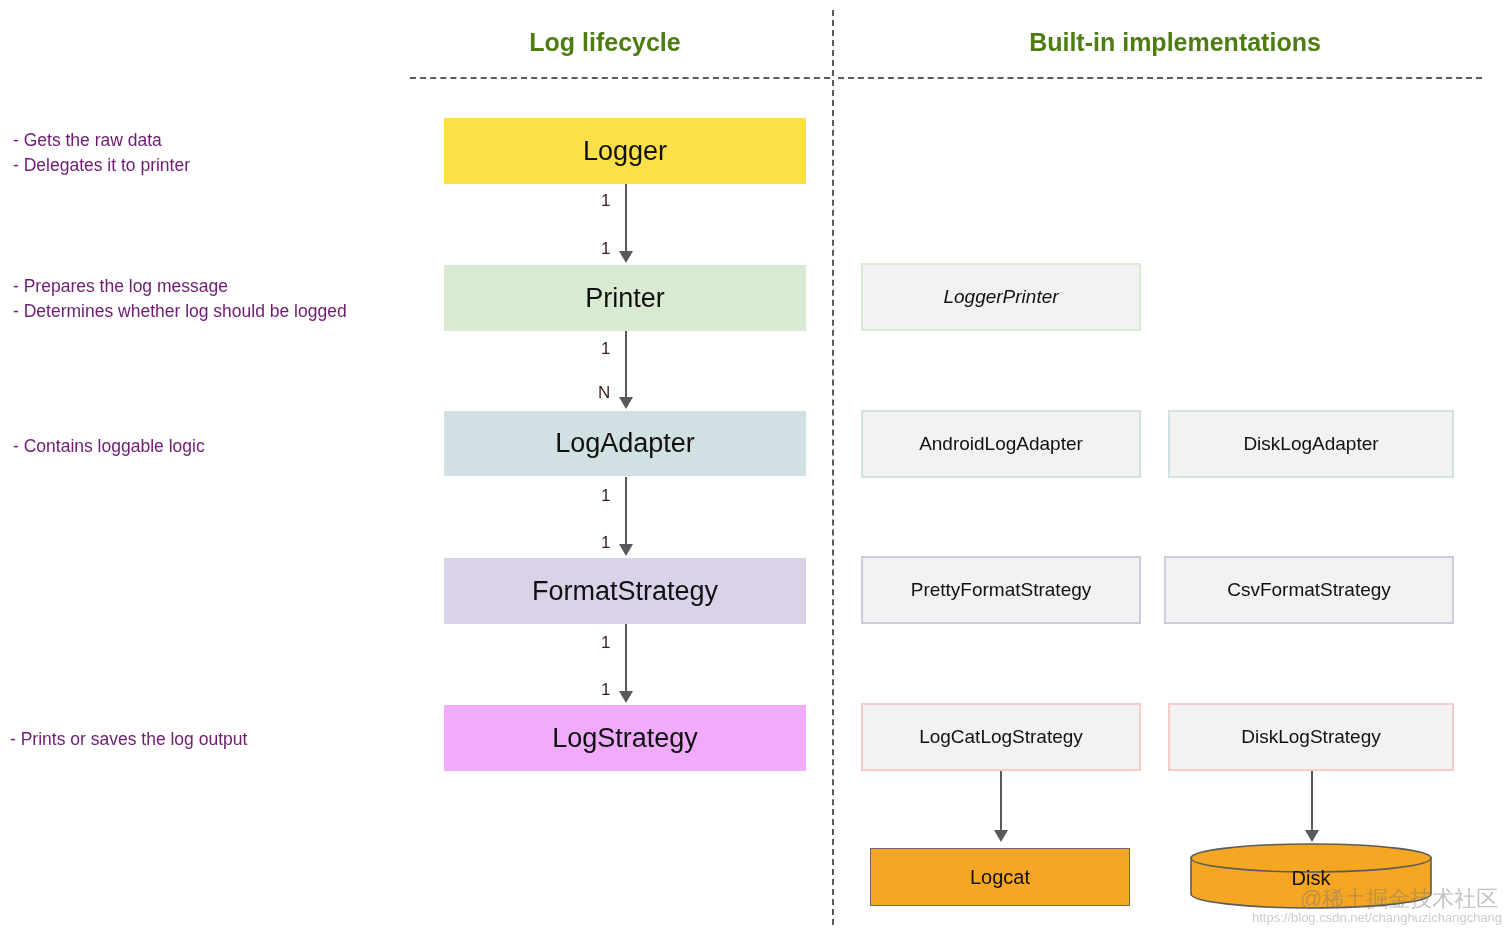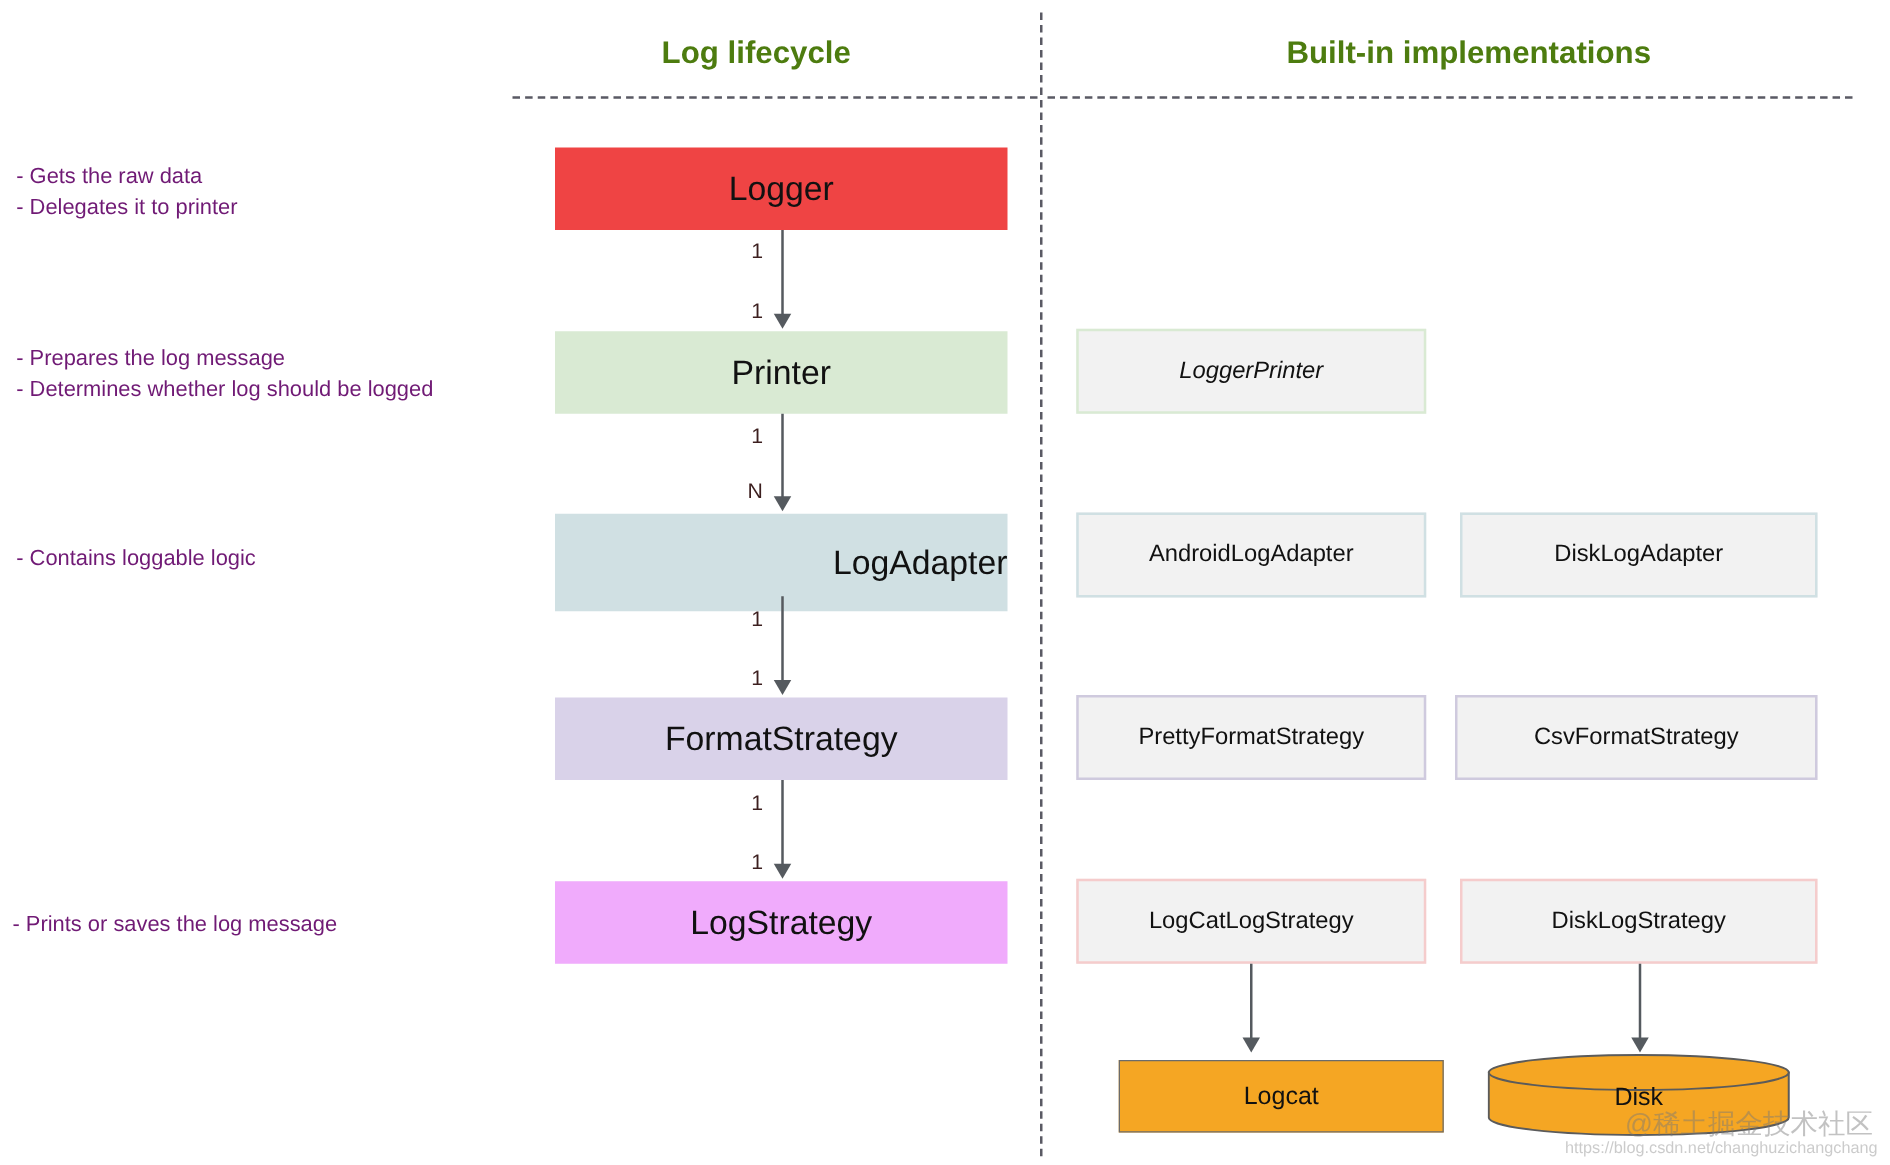--- a/index.html
+++ b/index.html
@@ -79,21 +79,20 @@
   .sink-box {
     position: absolute;
     display: flex;
     align-items: center;
     justify-content: center;
     background: #f5a623;
     border: 1.5px solid #6b6b6b;
     font-size: 20px;
     color: #111;
     box-sizing: border-box;
-    margin-left: 25px;
   }
   .cylinder {
     position: absolute;
   }
   .cylinder .cyl-label {
     position: absolute;
     left: 0; right: 0;
     text-align: center;
     font-size: 20px;
     color: #111;
@@ -144,31 +143,31 @@
 
   <div class="dash-h" style="left:410px; top:77px; width:420px;"></div>
   <div class="dash-h" style="left:838px; top:77px; width:644px;"></div>
   <div class="dash-v" style="left:832px; top:10px; height:915px;"></div>
 
   <div class="desc" style="left:13px; top:128px; width:400px;">- Gets the raw data
 - Delegates it to printer</div>
   <div class="desc" style="left:13px; top:274px; width:412px;">- Prepares the log message
 - Determines whether log should be logged</div>
   <div class="desc" style="left:13px; top:434px; width:400px;">- Contains loggable logic</div>
-  <div class="desc" style="left:10px; top:727px; width:400px;">- Prints or saves the log message</div>
-
-  <div class="life-box" style="left:444px; top:118px; width:362px; height:66px; background:#ef4444;">
+  <div class="desc" style="left:10px; top:727px; width:400px;">- Prints or saves the log output</div>
+
+  <div class="life-box" style="left:444px; top:118px; width:362px; height:66px; background:#fde047;">
     <span>Logger</span>
   </div>
 
   <div class="life-box" style="left:444px; top:265px; width:362px; height:66px; background:#d9ead3;">
     <span>Printer</span>
   </div>
 
-  <div class="life-box" style="left:444px; top:411px; width:362px; height:78px; background:#d0e0e3;justify-content:flex-end;">
+  <div class="life-box" style="left:444px; top:411px; width:362px; height:65px; background:#d0e0e3;">
     <span>LogAdapter</span>
   </div>
 
   <div class="life-box" style="left:444px; top:558px; width:362px; height:66px; background:#d9d2e9;">
     <span>FormatStrategy</span>
   </div>
 
   <div class="life-box" style="left:444px; top:705px; width:362px; height:66px; background:#f0abfc;">
     <span>LogStrategy</span>
   </div>

